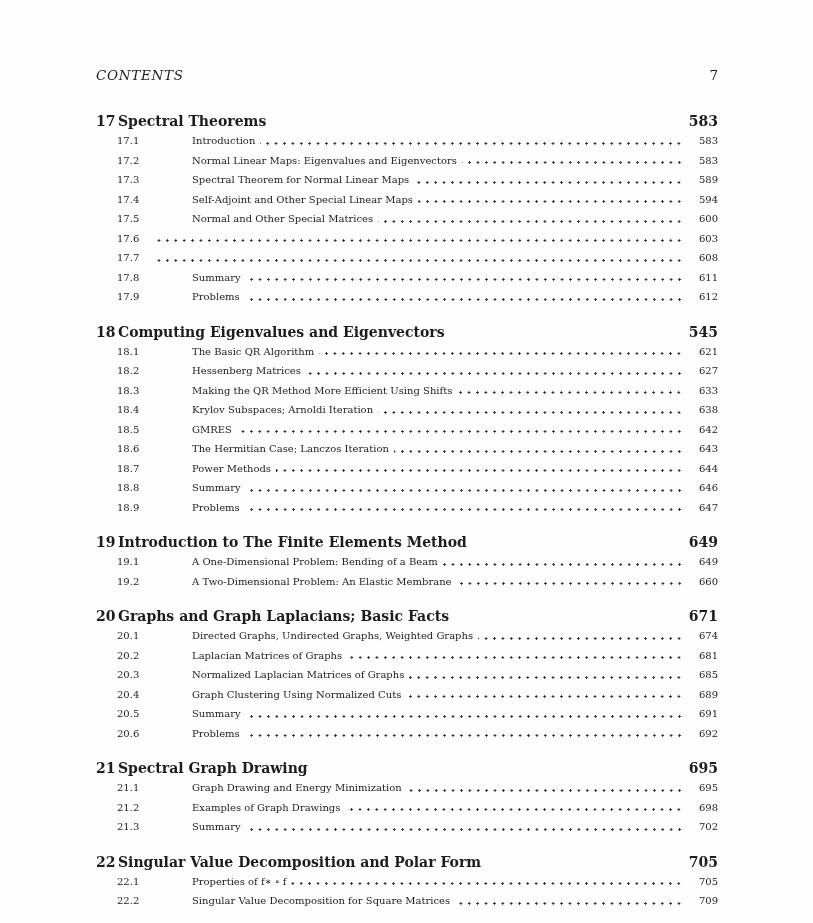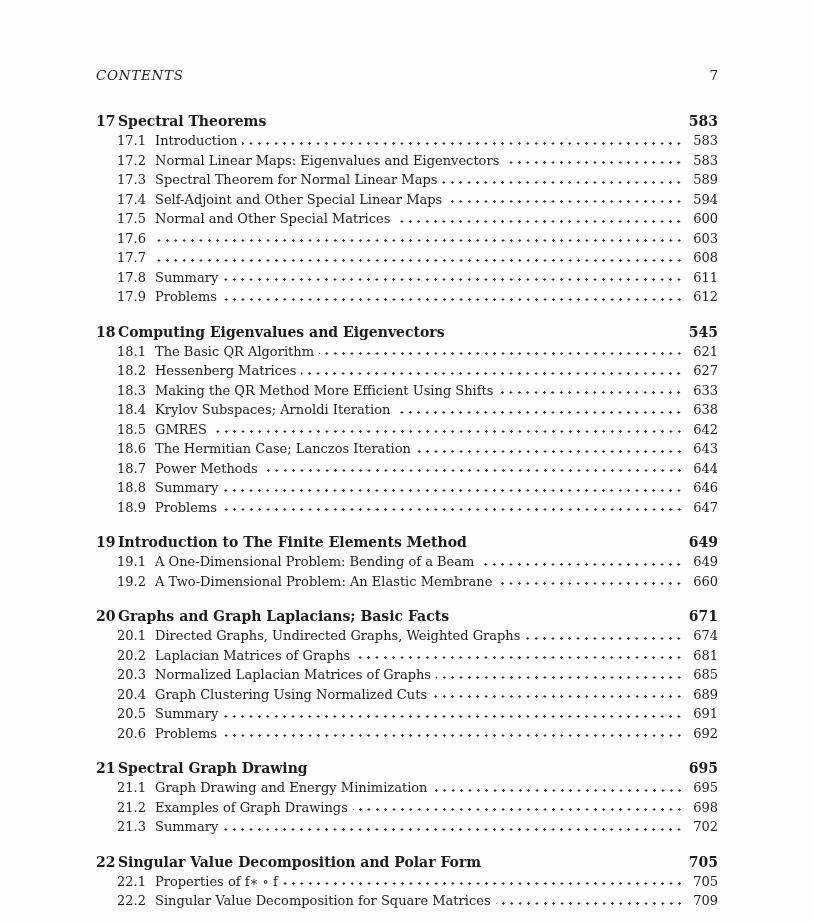--- a/index.html
+++ b/index.html
@@ -42,25 +42,25 @@
   }
   #toc > .chapter-row:first-child { margin-top: 12px; }
   .ch-num   { flex: none; width: 22px; }
   .ch-title { flex: none; }
   .ch-spacer{ flex: 1 1 auto; }
   .ch-page  { flex: none; width: 36px; text-align: right; }
   .section-row {
     display: flex;
     align-items: flex-start;
     line-height: 19.5px;
-    font-size: 13px;
+    font-size: 10px;
     padding-left: 21px;
   }
   .sec-num   { flex: none; width: 38px; }
-  .sec-title { flex: none; padding-right: 3px; }
+  .sec-title { flex: none; padding-right: 3px; margin-left: 37px; }
   .leader {
     flex: 1 1 auto;
     align-self: stretch;
     margin-left: 2px;
     background-image: radial-gradient(circle, #333 1.05px, rgba(0,0,0,0) 1.35px);
     background-size: 8.4px 3px;
     background-repeat: repeat-x;
     background-position: right 7px bottom 6px;
   }
   .sec-page { flex: none; width: 36px; text-align: right; }

